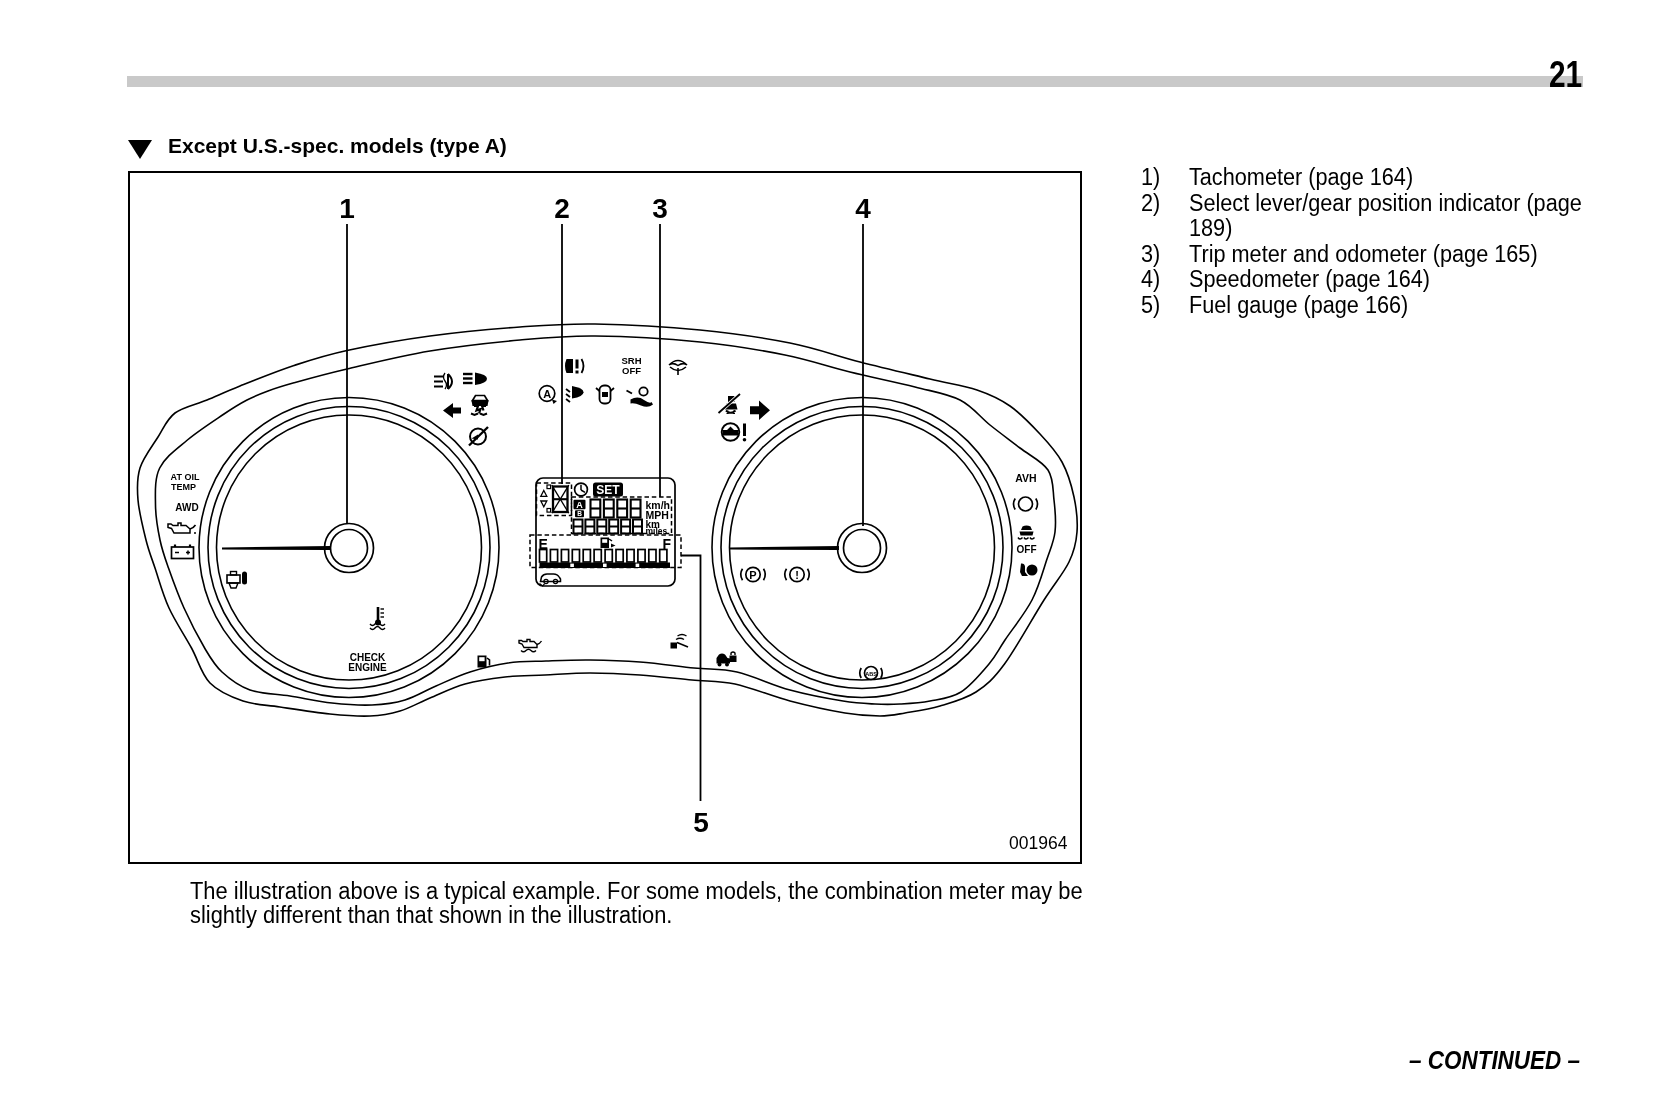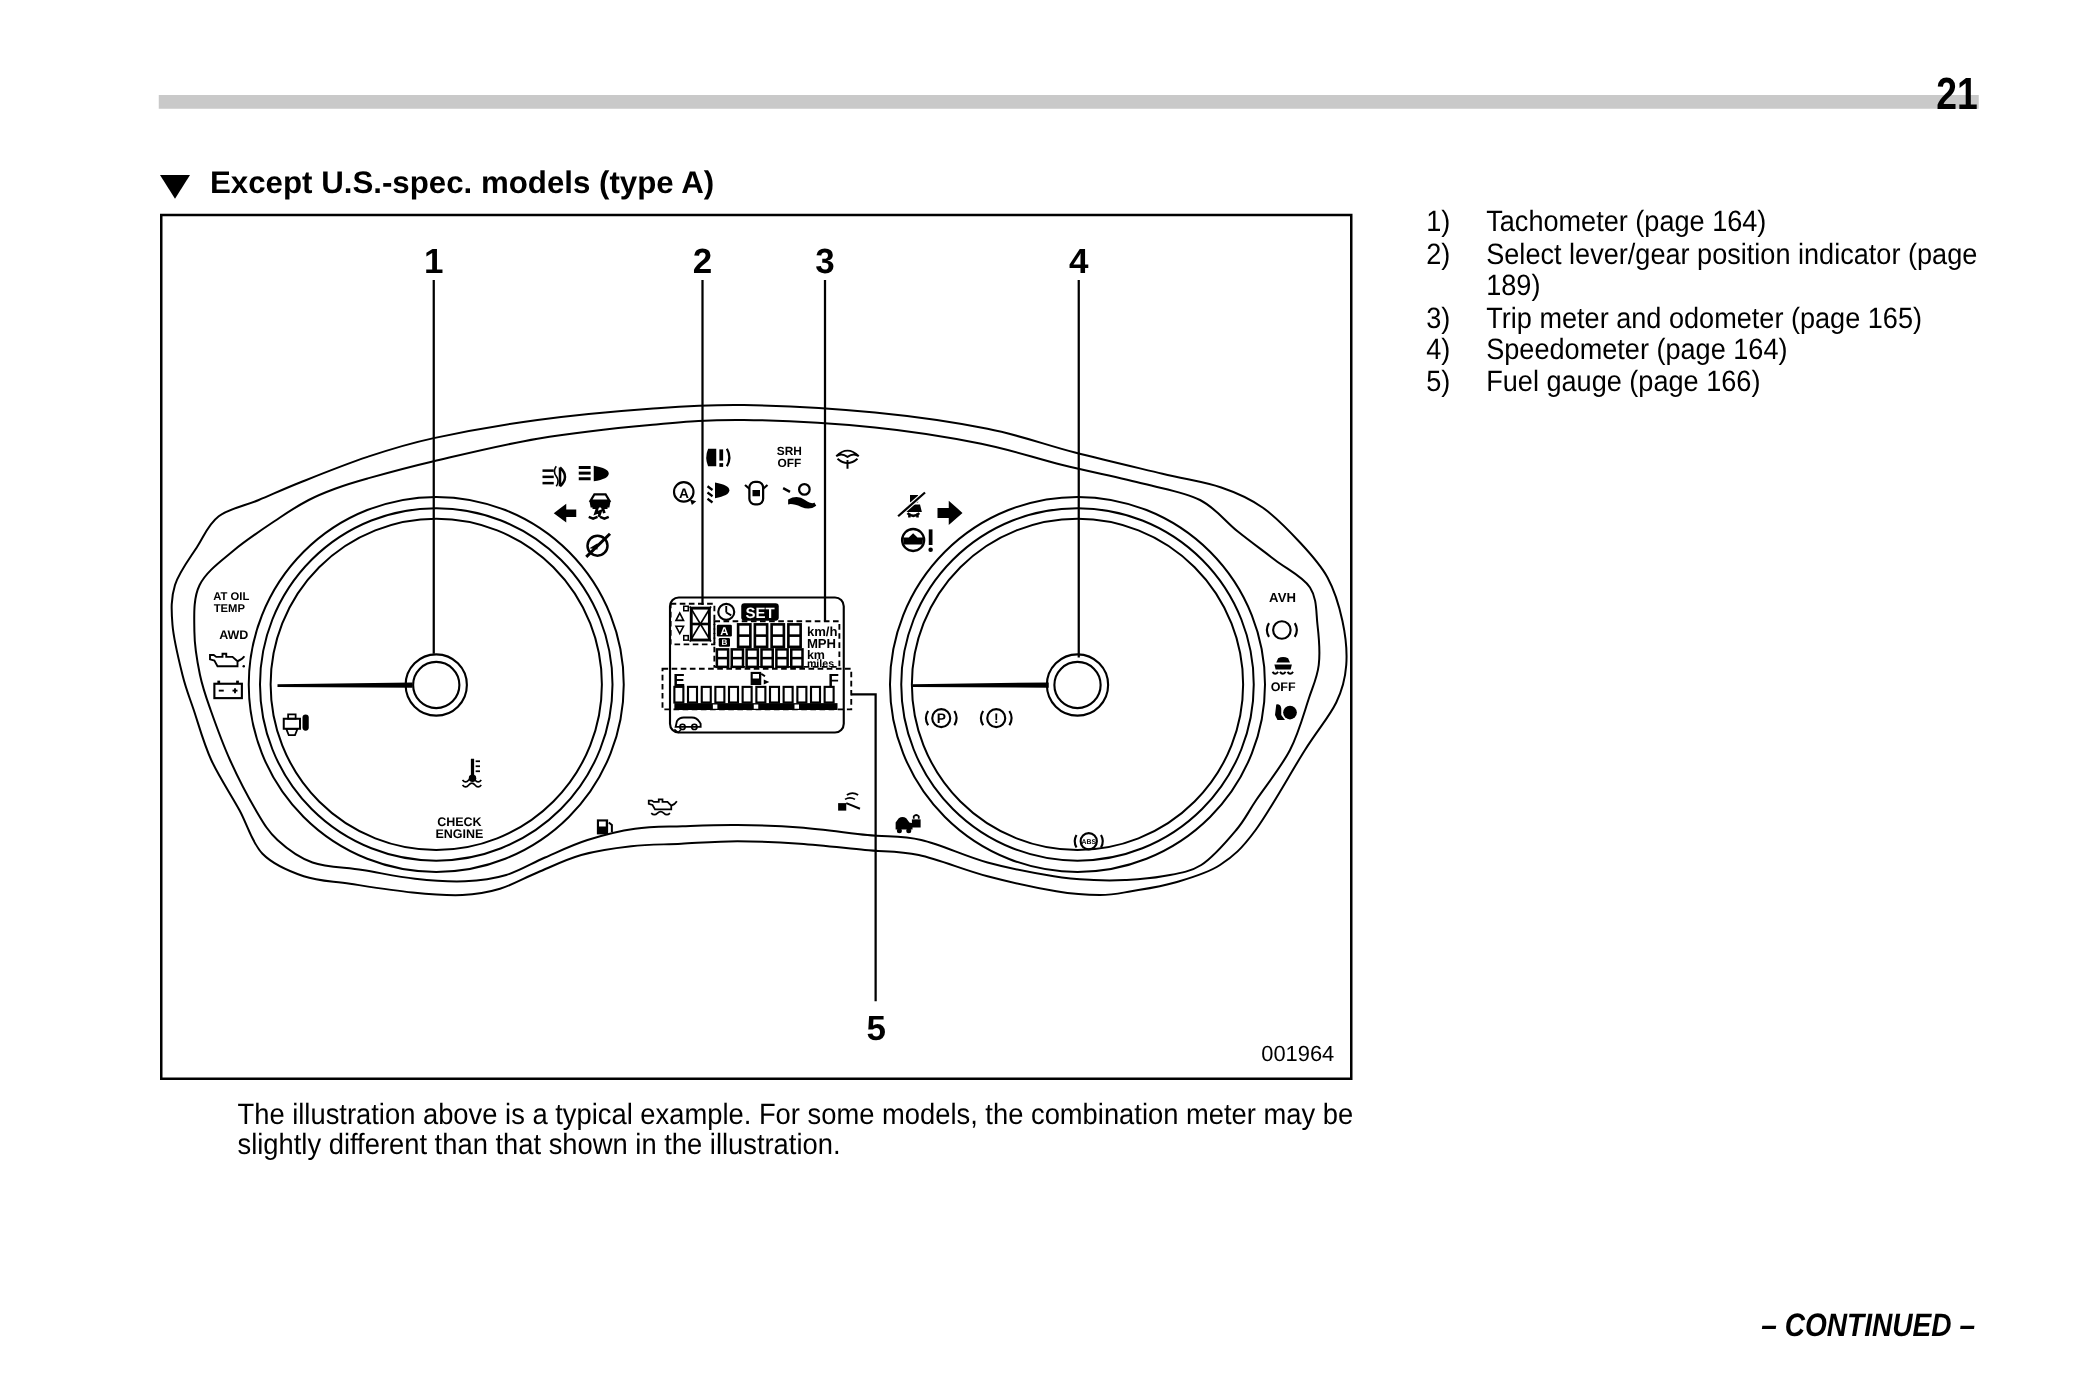--- a/index.html
+++ b/index.html
@@ -2,21 +2,21 @@
 <html><head><meta charset="utf-8">
 <style>
 html,body{margin:0;padding:0;background:#fff;}
 body{width:1671px;height:1114px;position:relative;font-family:"Liberation Sans",sans-serif;color:#000;}
 .abs{position:absolute;}
 </style></head>
 <body>
 <div class="abs" style="left:127px;top:76px;width:1456px;height:11px;background:#c9c9c9;"></div>
 <div class="abs" style="left:1549px;top:57px;font-weight:bold;font-size:36px;line-height:36px;transform:scaleX(0.83);transform-origin:0 0;">21</div>
 <div class="abs" style="left:128px;top:140px;width:0;height:0;border-left:12px solid transparent;border-right:12px solid transparent;border-top:19.5px solid #000;"></div>
-<div class="abs" style="left:168px;top:134px;font-weight:bold;font-size:25px;line-height:24.5px;white-space:nowrap;">Except U.S.-spec. models (type A)</div>
+<div class="abs" style="left:168px;top:134px;font-weight:bold;font-size:21px;line-height:24.5px;white-space:nowrap;">Except U.S.-spec. models (type A)</div>
 <div class="abs" style="left:128px;top:171px;width:950px;height:689px;border:2px solid #000;"></div>
 <svg class="abs" style="left:0;top:0;" width="1671" height="1114" viewBox="0 0 1671 1114">
 <path d="M 138.0 500.0 C 137.0 488.0 136.7 478.5 140.0 468.0 C 143.3 457.5 152.2 446.2 158.0 437.0 C 163.8 427.8 166.8 419.2 175.0 413.0 C 183.2 406.8 196.2 404.5 207.0 400.0 C 217.8 395.5 225.5 391.8 240.0 386.0 C 254.5 380.2 276.2 371.4 294.0 365.5 C 311.8 359.6 324.3 355.4 347.0 350.5 C 369.7 345.6 401.2 339.9 430.0 336.0 C 458.8 332.1 492.5 329.0 520.0 327.0 C 547.5 325.0 565.0 323.5 595.0 324.0 C 625.0 324.5 667.5 326.8 700.0 330.0 C 732.5 333.2 763.3 337.7 790.0 343.0 C 816.7 348.3 836.7 356.0 860.0 362.0 C 883.3 368.0 910.5 374.3 930.0 379.0 C 949.5 383.7 963.7 385.5 977.0 390.0 C 990.3 394.5 999.5 398.7 1010.0 406.0 C 1020.5 413.3 1031.3 424.7 1040.0 434.0 C 1048.7 443.3 1056.3 451.5 1062.0 462.0 C 1067.7 472.5 1071.5 485.3 1074.0 497.0 C 1076.5 508.7 1077.8 521.2 1077.0 532.0 C 1076.2 542.8 1074.5 550.7 1069.0 562.0 C 1063.5 573.3 1054.8 583.0 1044.0 600.0 C 1033.2 617.0 1015.8 648.7 1004.5 664.0 C 993.2 679.3 986.8 685.0 976.0 692.0 C 965.2 699.0 951.8 702.5 940.0 706.0 C 928.2 709.5 915.0 711.3 905.0 713.0 C 895.0 714.7 890.0 716.0 880.0 716.0 C 870.0 716.0 860.0 715.5 845.0 713.0 C 830.0 710.5 808.3 705.8 790.0 701.0 C 771.7 696.2 751.3 687.5 735.0 684.0 C 718.7 680.5 707.8 681.5 692.0 680.0 C 676.2 678.5 657.0 676.2 640.0 675.0 C 623.0 673.8 605.8 673.0 590.0 673.0 C 574.2 673.0 559.2 674.3 545.0 675.0 C 530.8 675.7 518.3 675.5 505.0 677.0 C 491.7 678.5 477.5 680.5 465.0 684.0 C 452.5 687.5 440.8 693.5 430.0 698.0 C 419.2 702.5 410.0 708.0 400.0 711.0 C 390.0 714.0 381.7 715.5 370.0 716.0 C 358.3 716.5 345.0 715.5 330.0 714.0 C 315.0 712.5 294.5 709.2 280.0 707.0 C 265.5 704.8 254.7 705.0 243.0 701.0 C 231.3 697.0 218.6 691.8 210.0 683.0 C 201.4 674.2 198.3 660.5 191.5 648.0 C 184.7 635.5 175.1 621.3 169.0 608.0 C 162.9 594.7 158.8 579.3 155.0 568.0 C 151.2 556.7 148.8 551.3 146.0 540.0 C 143.2 528.7 139.0 512.0 138.0 500.0 Z" fill="none" stroke="#000" stroke-width="1.6"></path>
 <path d="M 155.5 505.0 C 155.4 493.0 154.4 478.8 159.7 468.0 C 165.0 457.2 176.7 449.0 187.4 440.0 C 198.1 431.0 214.1 420.7 224.0 414.0 C 233.9 407.3 239.7 403.8 247.0 400.0 C 254.3 396.2 260.2 393.9 268.0 391.0 C 275.8 388.1 280.8 386.5 294.0 382.8 C 307.2 379.1 324.3 374.3 347.0 369.0 C 369.7 363.7 401.2 355.8 430.0 351.0 C 458.8 346.2 492.5 342.5 520.0 340.0 C 547.5 337.5 565.0 335.7 595.0 336.0 C 625.0 336.3 668.3 338.8 700.0 342.0 C 731.7 345.2 760.0 350.0 785.0 355.0 C 810.0 360.0 828.3 366.7 850.0 372.0 C 871.7 377.3 896.7 382.3 915.0 387.0 C 933.3 391.7 947.5 393.7 960.0 400.0 C 972.5 406.3 980.0 417.0 990.0 425.0 C 1000.0 433.0 1010.3 440.5 1020.0 448.0 C 1029.7 455.5 1042.3 461.3 1048.0 470.0 C 1053.7 478.7 1052.8 489.7 1054.0 500.0 C 1055.2 510.3 1056.2 522.2 1055.0 532.0 C 1053.8 541.8 1050.8 547.7 1047.0 559.0 C 1043.2 570.3 1039.0 586.5 1032.0 600.0 C 1025.0 613.5 1012.2 629.3 1005.0 640.0 C 997.8 650.7 996.3 655.3 989.0 664.0 C 981.7 672.7 970.8 685.8 961.0 692.0 C 951.2 698.2 940.2 699.0 930.0 701.0 C 919.8 703.0 909.2 703.5 900.0 704.0 C 890.8 704.5 884.5 704.5 875.0 704.0 C 865.5 703.5 857.2 703.3 843.0 701.0 C 828.8 698.7 807.7 694.8 790.0 690.0 C 772.3 685.2 753.0 675.7 737.0 672.0 C 721.0 668.3 710.2 669.7 694.0 668.0 C 677.8 666.3 657.3 663.3 640.0 662.0 C 622.7 660.7 605.7 660.2 590.0 660.0 C 574.3 659.8 559.7 660.5 546.0 661.0 C 532.3 661.5 520.7 661.2 508.0 663.0 C 495.3 664.8 482.0 668.2 470.0 672.0 C 458.0 675.8 446.8 681.3 436.0 686.0 C 425.2 690.7 415.7 696.8 405.0 700.0 C 394.3 703.2 384.2 704.5 372.0 705.0 C 359.8 705.5 345.7 704.5 332.0 703.0 C 318.3 701.5 303.7 698.2 290.0 696.0 C 276.3 693.8 261.3 694.0 250.0 690.0 C 238.7 686.0 229.6 679.0 222.0 672.0 C 214.4 665.0 210.9 658.7 204.6 648.0 C 198.3 637.3 190.0 621.3 184.0 608.0 C 178.0 594.7 172.5 579.3 168.5 568.0 C 164.5 556.7 162.2 550.5 160.0 540.0 C 157.8 529.5 155.6 517.0 155.5 505.0 Z" fill="none" stroke="#000" stroke-width="1.6"></path>
 <circle cx="349" cy="547.5" r="150" fill="none" stroke="#000" stroke-width="1.6"></circle>
 <circle cx="349" cy="547.5" r="141" fill="none" stroke="#000" stroke-width="1.6"></circle>
 <circle cx="349" cy="547.5" r="132.5" fill="none" stroke="#000" stroke-width="1.6"></circle>
 <circle cx="349" cy="548" r="24.5" fill="none" stroke="#000" stroke-width="1.7"></circle>
 <circle cx="349" cy="548" r="18.5" fill="none" stroke="#000" stroke-width="1.7"></circle>
 <circle cx="862" cy="547.5" r="150" fill="none" stroke="#000" stroke-width="1.6"></circle>

